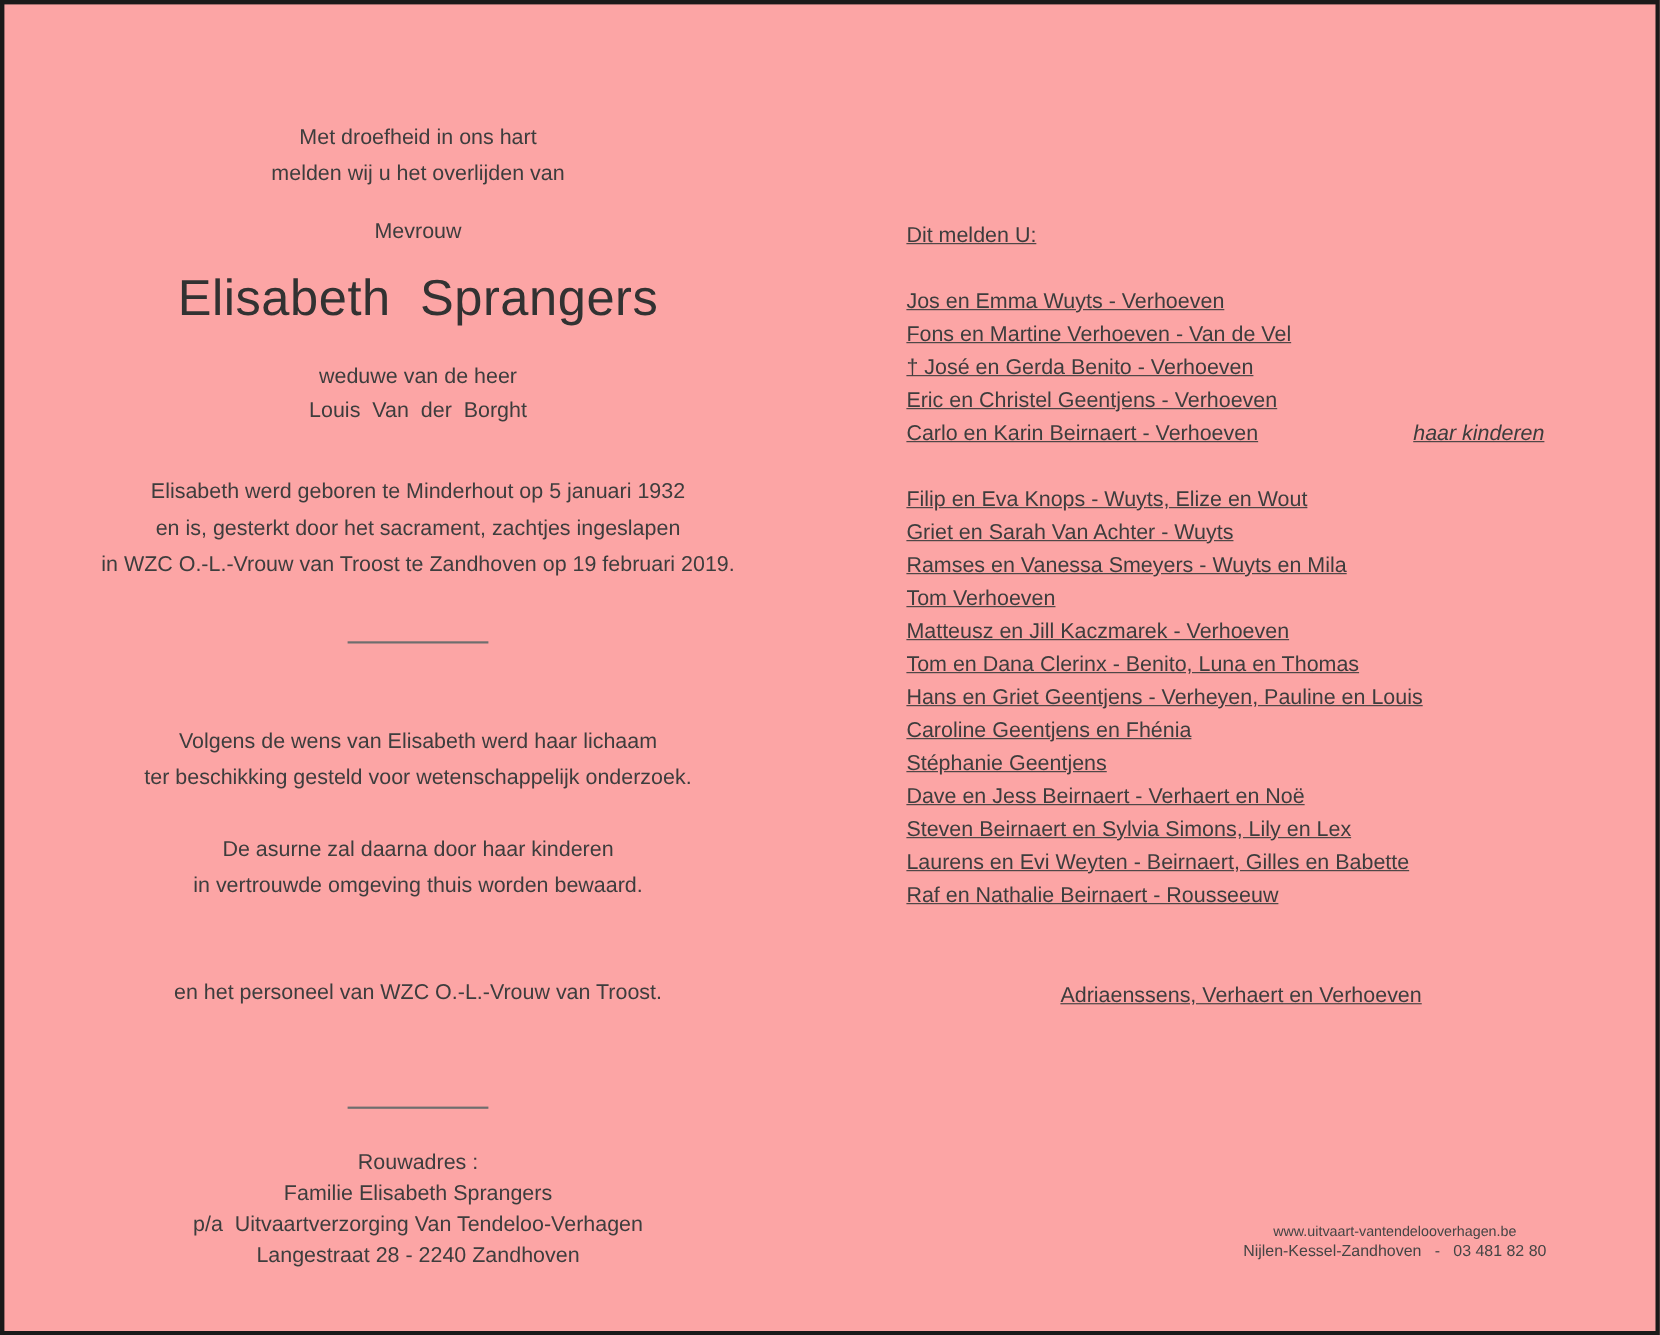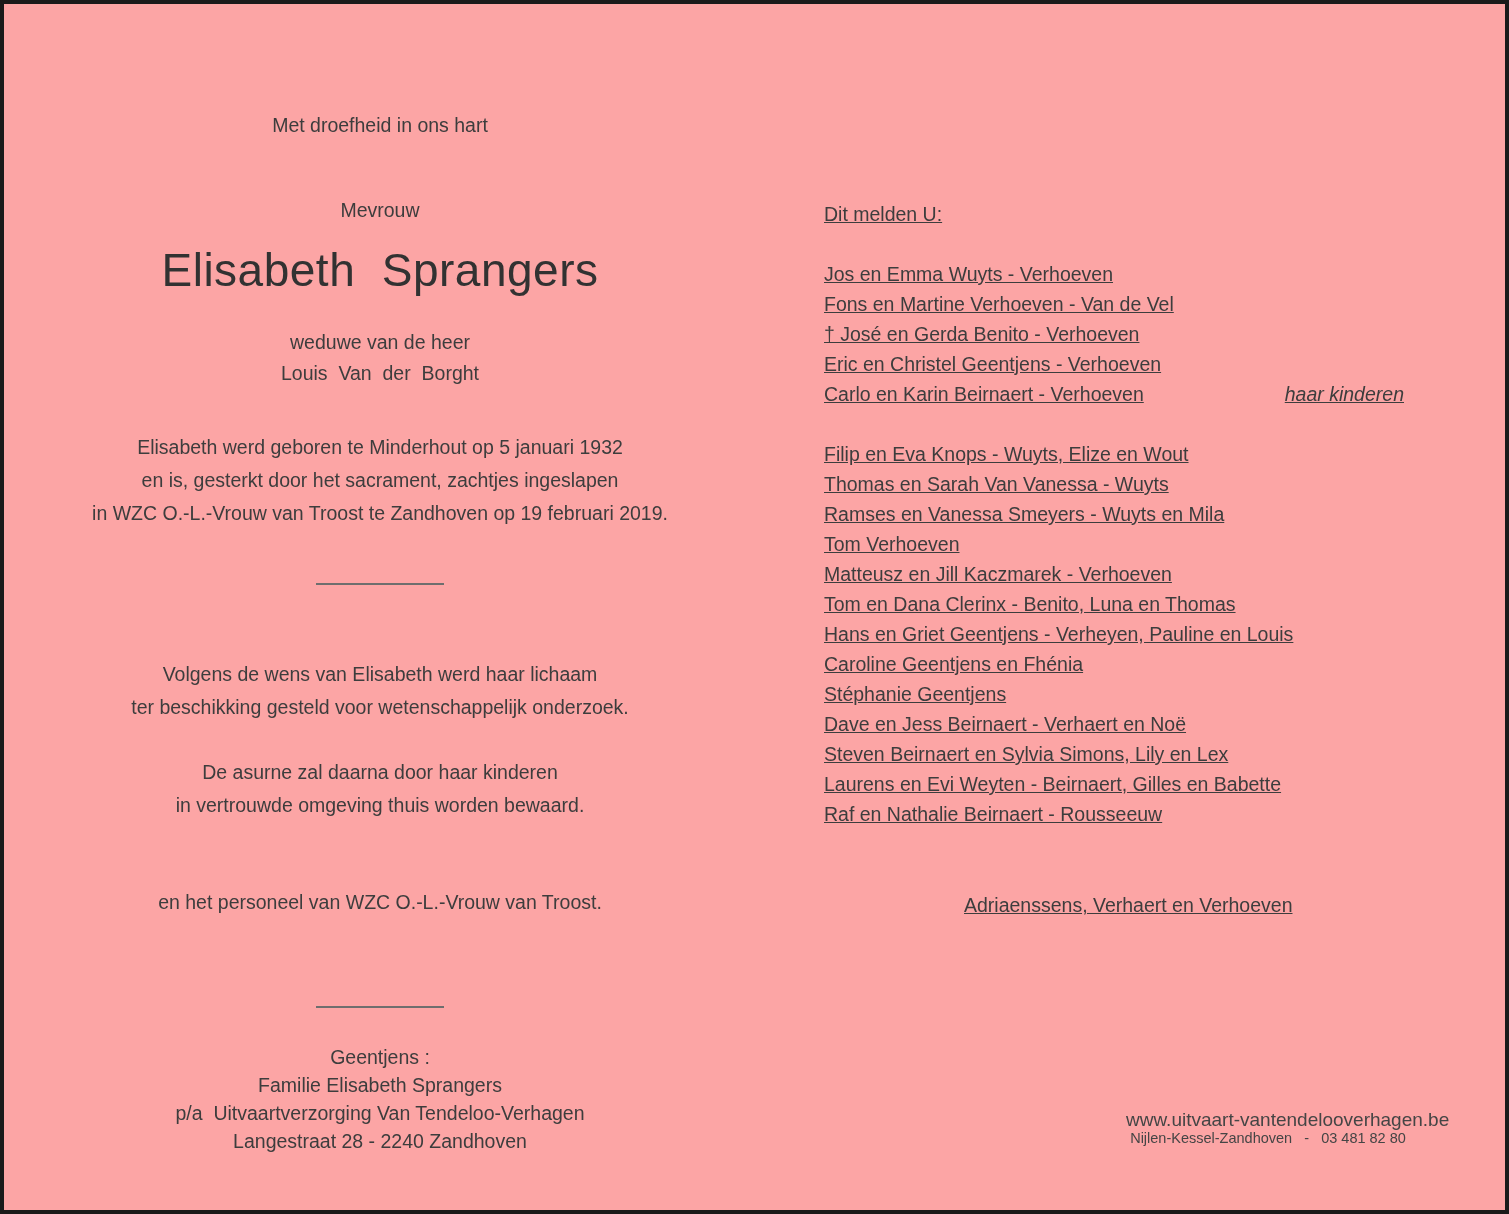--- a/index.html
+++ b/index.html
@@ -30,30 +30,31 @@
   .rblk { position:absolute; left:820px; width:580px;text-decoration:underline; }
   .rblk .ln { line-height:30px; }
   .row { display:flex; justify-content:space-between; }
   .it  { font-style:italic; }
   .right-align { text-align:right; }
   .fam-indent { padding-left:140px; }
   .footer {
     position:absolute; left:1122px; top:1106px; width:284px;
     text-align:center; color:#454545;
   }
-  .footer .site  { font-size:19px; line-height:19px; white-space:pre; }
+  .footer .site  { font-size:13px; line-height:19px; white-space:pre; }
   .footer .place { font-size:14.5px; line-height:19px; white-space:pre; }
 </style>
 </head>
 <body>
 
 <div class="page">
 
   <div class="blk c" style="top:105px">
     <div class="ln">Met droefheid in ons hart</div>
+    <div class="ln">melden wij u het overlijden van</div>
   </div>
 
   <div class="blk c" style="top:190px">
     <div class="ln">Mevrouw</div>
   </div>
 
   <div class="blk c" style="top:244px">
     <div class="name">Elisabeth  Sprangers</div>
   </div>
 
@@ -80,21 +81,21 @@
     <div class="ln">in vertrouwde omgeving thuis worden bewaard.</div>
   </div>
 
   <div class="blk c" style="top:882px">
     <div class="ln">en het personeel van WZC O.-L.-Vrouw van Troost.</div>
   </div>
 
   <div class="divider" style="top:1002px"></div>
 
   <div class="blk c addr" style="top:1039px">
-    <div class="ln">Geentjens :</div>
+    <div class="ln">Rouwadres :</div>
     <div class="ln">Familie Elisabeth Sprangers</div>
     <div class="ln">p/a  Uitvaartverzorging Van Tendeloo-Verhagen</div>
     <div class="ln">Langestraat 28 - 2240 Zandhoven</div>
   </div>
 
   <div class="rblk" style="top:195px">
     <div class="ln">Dit melden U:</div>
   </div>
 
   <div class="rblk" style="top:255px">
@@ -103,21 +104,21 @@
     <div class="ln">† José en Gerda Benito - Verhoeven</div>
     <div class="ln">Eric en Christel Geentjens - Verhoeven</div>
     <div class="ln row">
       <span>Carlo en Karin Beirnaert - Verhoeven</span>
       <span class="it">haar kinderen</span>
     </div>
   </div>
 
   <div class="rblk" style="top:435px">
     <div class="ln">Filip en Eva Knops - Wuyts, Elize en Wout</div>
-    <div class="ln">Thomas en Sarah Van Vanessa - Wuyts</div>
+    <div class="ln">Griet en Sarah Van Achter - Wuyts</div>
     <div class="ln">Ramses en Vanessa Smeyers - Wuyts en Mila</div>
     <div class="ln">Tom Verhoeven</div>
     <div class="ln">Matteusz en Jill Kaczmarek - Verhoeven</div>
     <div class="ln">Tom en Dana Clerinx - Benito, Luna en Thomas</div>
     <div class="ln">Hans en Griet Geentjens - Verheyen, Pauline en Louis</div>
     <div class="ln">Caroline Geentjens en Fhénia</div>
     <div class="ln">Stéphanie Geentjens</div>
     <div class="ln">Dave en Jess Beirnaert - Verhaert en Noë</div>
     <div class="ln">Steven Beirnaert en Sylvia Simons, Lily en Lex</div>
     <div class="ln">Laurens en Evi Weyten - Beirnaert, Gilles en Babette</div>

